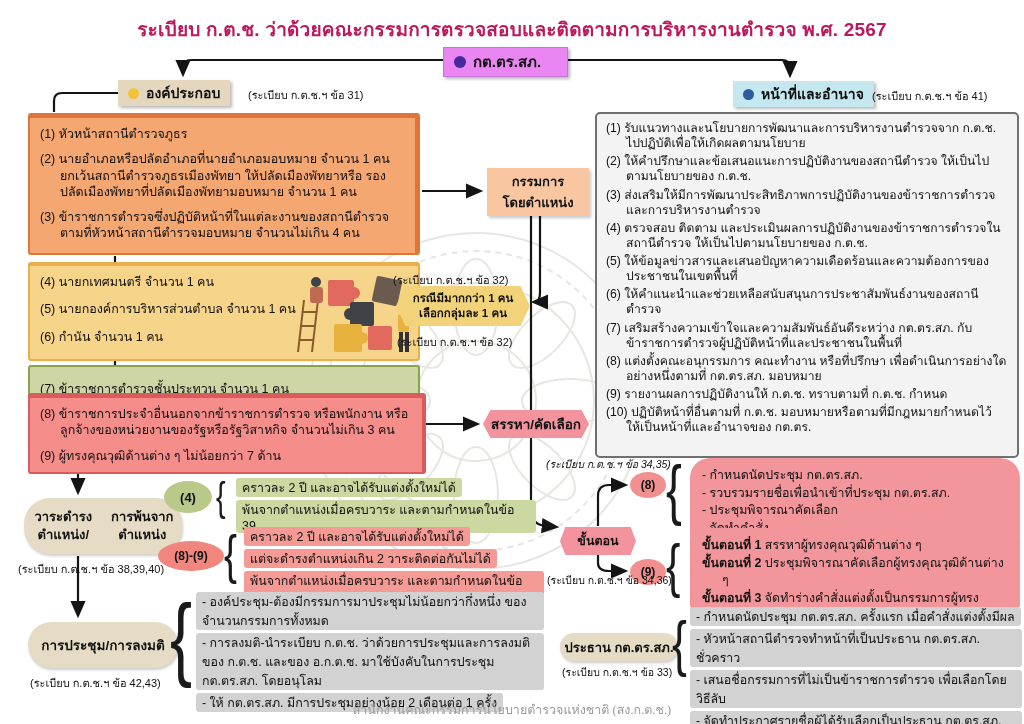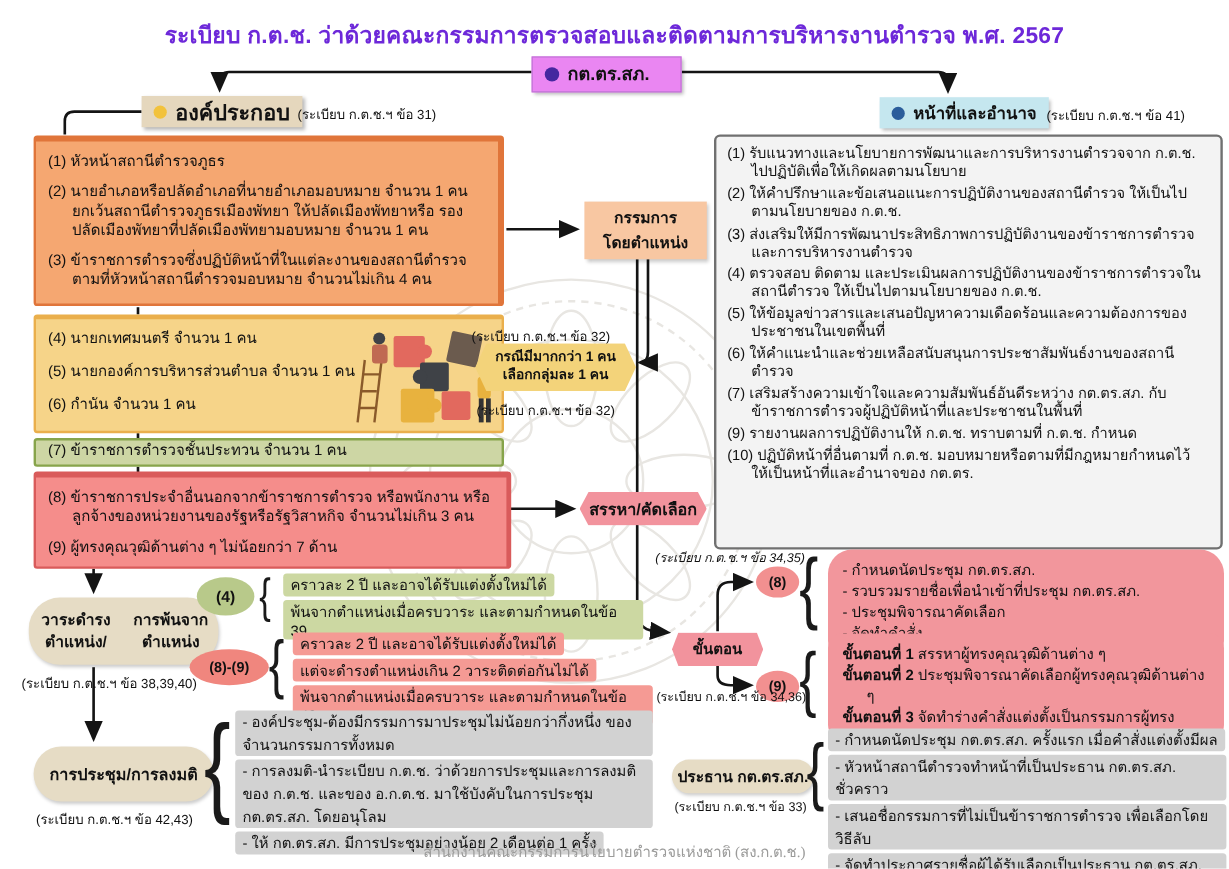--- a/index.html
+++ b/index.html
@@ -1,19 +1,19 @@
 <!DOCTYPE html>
 <html><head>
 <meta charset="utf-8">
 <style>
   html,body{margin:0;padding:0;background:#fff;}
   #stage{position:relative;width:1024px;height:724px;background:#ffffff;overflow:hidden;
          font-family:"Liberation Sans","DejaVu Sans",sans-serif;color:#111;}
   .abs{position:absolute;box-sizing:border-box;}
-  .ttl{width:100%;text-align:center;font-weight:bold;font-size:19px;color:#6d28d9;letter-spacing:.2px;}
+  .ttl{width:100%;text-align:center;font-weight:bold;font-size:19px;color:#be185d;letter-spacing:.2px;}
   .node{display:flex;align-items:center;gap:7px;padding:0 10px;font-weight:bold;
         box-shadow:2px 2px 3px rgba(0,0,0,.28);}
   .dot{width:12px;height:12px;border-radius:50%;flex:0 0 auto;}
   .lbl{font-size:11px;color:#111;white-space:nowrap;}
   .cardbox{border-radius:3px;padding:8px 10px;font-size:12.5px;line-height:1.3;overflow:hidden;}
   .cardbox .it{margin-bottom:9px;}
   .cardbox .it:last-child{margin-bottom:0;}
   .hang{padding-left:20px;text-indent:-20px;overflow-wrap:break-word;}
   .hex{display:flex;flex-direction:column;align-items:center;justify-content:center;text-align:center;
        font-weight:bold;clip-path:polygon(7% 0,93% 0,100% 50%,93% 100%,7% 100%,0 50%);}
@@ -82,21 +82,21 @@
     </g>
   </svg>
 
   <div class="abs z2 ttl" style="top:14px;left:0;">ระเบียบ ก.ต.ช. ว่าด้วยคณะกรรมการตรวจสอบและติดตามการบริหารงานตำรวจ พ.ศ. 2567</div>
 
   <div class="abs z2 node" style="left:443px;top:47px;width:125px;height:30px;background:#ea86f2;border:1px solid #c175d6;font-size:15px;">
     <span class="dot" style="background:#4527a0;"></span>
     <span>กต.ตร.สภ.</span>
   </div>
 
-  <div class="abs z2 node" style="left:118px;top:80px;height:26px;background:#e5d7bd;font-size:18px;">
+  <div class="abs z2 node" style="left:118px;top:80px;height:26px;background:#e5d7bd;font-size:14px;">
     <span class="dot" style="width:11px;height:11px;background:#f2c23c;"></span>
     <span>องค์ประกอบ</span>
   </div>
   <div class="abs z2 lbl" style="left:248px;top:86px;">(ระเบียบ ก.ต.ช.ฯ ข้อ 31)</div>
 
   <div class="abs z2 cardbox" style="left:28px;top:113px;width:392px;height:142px;background:#f5a771;border:2px solid #e0753a;border-top-width:5px;border-right-width:5px;">
     <div class="it hang">(1) หัวหน้าสถานีตำรวจภูธร</div>
     <div class="it hang">(2) นายอำเภอหรือปลัดอำเภอที่นายอำเภอมอบหมาย จำนวน 1 คน ยกเว้นสถานีตำรวจภูธรเมืองพัทยา ให้ปลัดเมืองพัทยาหรือ รองปลัดเมืองพัทยาที่ปลัดเมืองพัทยามอบหมาย จำนวน 1 คน</div>
     <div class="it hang">(3) ข้าราชการตำรวจซึ่งปฏิบัติหน้าที่ในแต่ละงานของสถานีตำรวจ ตามที่หัวหน้าสถานีตำรวจมอบหมาย จำนวนไม่เกิน 4 คน</div>
   </div>
@@ -124,21 +124,21 @@
       <rect x="46" y="56" width="28" height="28" rx="2" fill="#e8b23e"></rect>
       <circle cx="74" cy="70" r="6" fill="#e8b23e"></circle>
       <rect x="80" y="58" width="24" height="24" rx="2" fill="#e2695e"></rect>
       <circle cx="115" cy="40" r="5" fill="#333333"></circle>
       <rect x="110" y="46" width="11" height="18" rx="3" fill="#e8b23e"></rect>
       <rect x="111" y="64" width="4" height="20" fill="#333333"></rect>
       <rect x="117" y="64" width="4" height="20" fill="#333333"></rect>
     </svg>
   </div>
 
-  <div class="abs z2 cardbox" style="left:28px;top:365px;width:392px;height:24px;background:#cdd6a4;border:2px solid #87a44b;padding:0 10px;">
+  <div class="abs z2 cardbox" style="left:28px;top:365px;width:392px;height:24px;background:#cdd6a4;border:2px solid #87a44b;padding:14px 10px;">
     <div class="hang">(7) ข้าราชการตำรวจชั้นประทวน จำนวน 1 คน</div>
   </div>
 
   <div class="abs z2 cardbox" style="left:28px;top:393px;width:398px;height:81px;background:#f58d8b;border:2px solid #d95b5b;border-top-width:5px;border-right-width:4px;">
     <div class="it hang">(8) ข้าราชการประจำอื่นนอกจากข้าราชการตำรวจ หรือพนักงาน หรือลูกจ้างของหน่วยงานของรัฐหรือรัฐวิสาหกิจ จำนวนไม่เกิน 3 คน</div>
     <div class="it hang">(9) ผู้ทรงคุณวุฒิด้านต่าง ๆ ไม่น้อยกว่า 7 ด้าน</div>
   </div>
 
   <div class="abs z2" style="left:487px;top:168px;width:102px;height:48px;background:#f8c7a2;display:flex;flex-direction:column;align-items:center;justify-content:center;font-weight:bold;font-size:13px;box-shadow:2px 2px 3px rgba(0,0,0,.22);">
     <span>กรรมการ</span>
@@ -164,20 +164,21 @@
   <div class="abs z2 lbl" style="left:872px;top:87px;">(ระเบียบ ก.ต.ช.ฯ ข้อ 41)</div>
 
   <div class="abs z2 bigbox" style="left:595px;top:112px;width:424px;height:346px;">
     <div class="it hang">(1) รับแนวทางและนโยบายการพัฒนาและการบริหารงานตำรวจจาก ก.ต.ช. ไปปฏิบัติเพื่อให้เกิดผลตามนโยบาย</div>
     <div class="it hang">(2) ให้คำปรึกษาและข้อเสนอแนะการปฏิบัติงานของสถานีตำรวจ ให้เป็นไป ตามนโยบายของ ก.ต.ช.</div>
     <div class="it hang">(3) ส่งเสริมให้มีการพัฒนาประสิทธิภาพการปฏิบัติงานของข้าราชการตำรวจ และการบริหารงานตำรวจ</div>
     <div class="it hang">(4) ตรวจสอบ ติดตาม และประเมินผลการปฏิบัติงานของข้าราชการตำรวจใน สถานีตำรวจ ให้เป็นไปตามนโยบายของ ก.ต.ช.</div>
     <div class="it hang">(5) ให้ข้อมูลข่าวสารและเสนอปัญหาความเดือดร้อนและความต้องการของ ประชาชนในเขตพื้นที่</div>
     <div class="it hang">(6) ให้คำแนะนำและช่วยเหลือสนับสนุนการประชาสัมพันธ์งานของสถานีตำรวจ</div>
     <div class="it hang">(7) เสริมสร้างความเข้าใจและความสัมพันธ์อันดีระหว่าง กต.ตร.สภ. กับ ข้าราชการตำรวจผู้ปฏิบัติหน้าที่และประชาชนในพื้นที่</div>
+    <div class="it hang">(8) แต่งตั้งคณะอนุกรรมการ คณะทำงาน หรือที่ปรึกษา เพื่อดำเนินการอย่างใด อย่างหนึ่งตามที่ กต.ตร.สภ. มอบหมาย</div>
     <div class="it hang">(9) รายงานผลการปฏิบัติงานให้ ก.ต.ช. ทราบตามที่ ก.ต.ช. กำหนด</div>
     <div class="it hang">(10) ปฏิบัติหน้าที่อื่นตามที่ ก.ต.ช. มอบหมายหรือตามที่มีกฎหมายกำหนดไว้ ให้เป็นหน้าที่และอำนาจของ กต.ตร.</div>
   </div>
 
   <div class="abs z2 pill" style="left:24px;top:498px;width:158px;height:56px;font-size:13px;line-height:1.35;">
     <span>วาระดำรงตำแหน่ง/</span>
     <span>การพ้นจากตำแหน่ง</span>
   </div>
   <div class="abs z2 lbl" style="left:18px;top:560px;">(ระเบียบ ก.ต.ช.ฯ ข้อ 38,39,40)</div>
 

